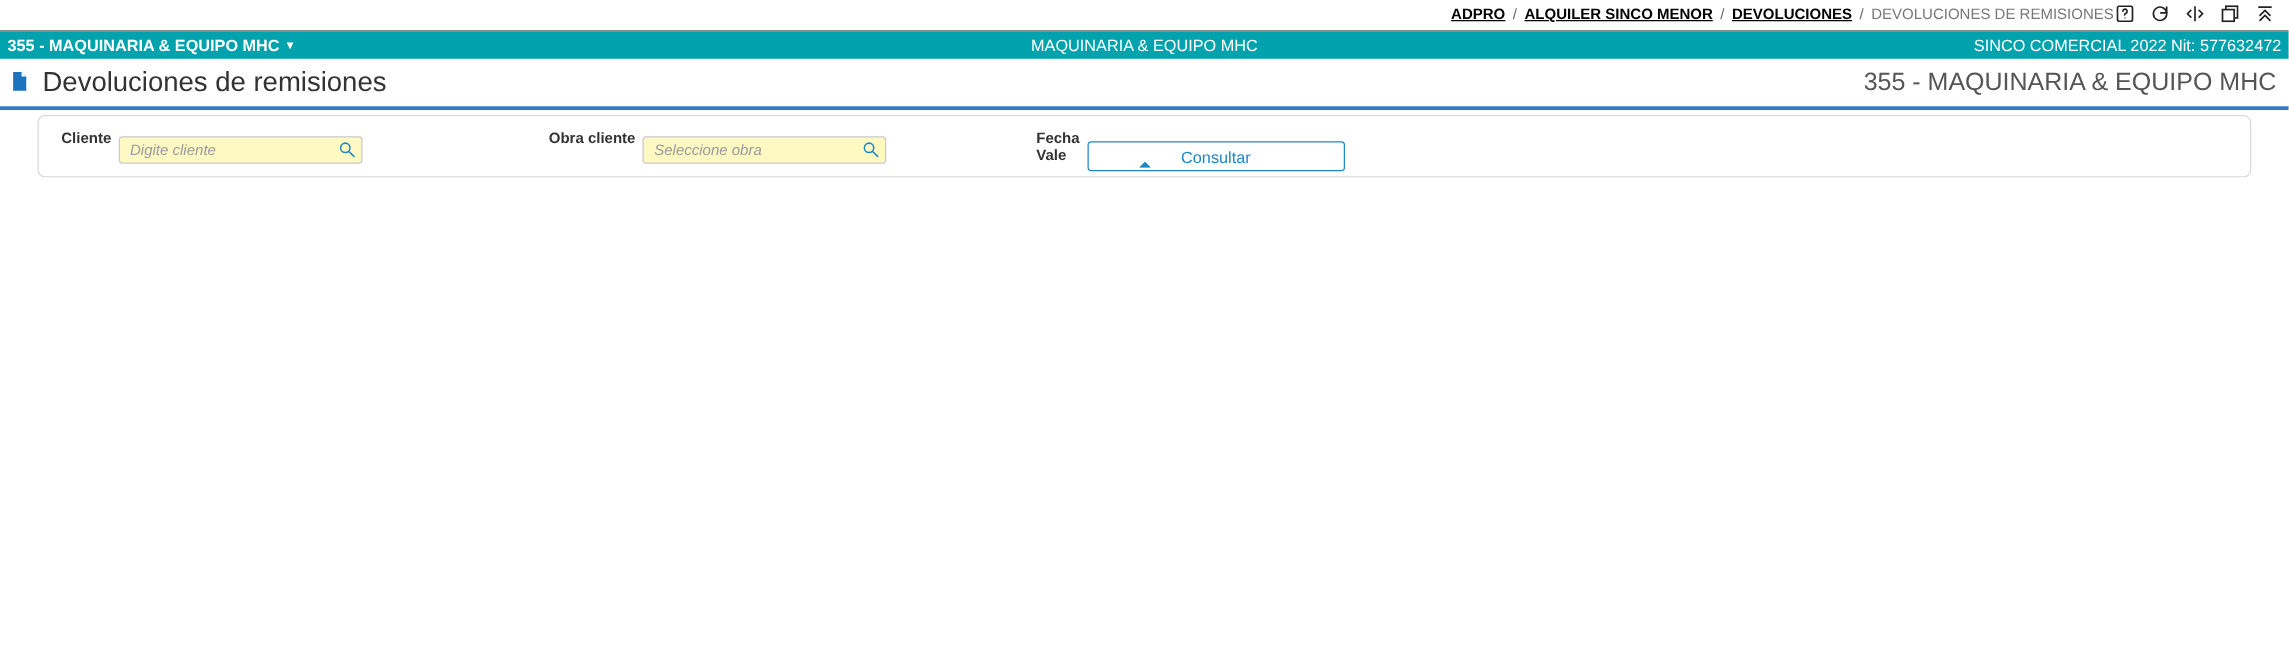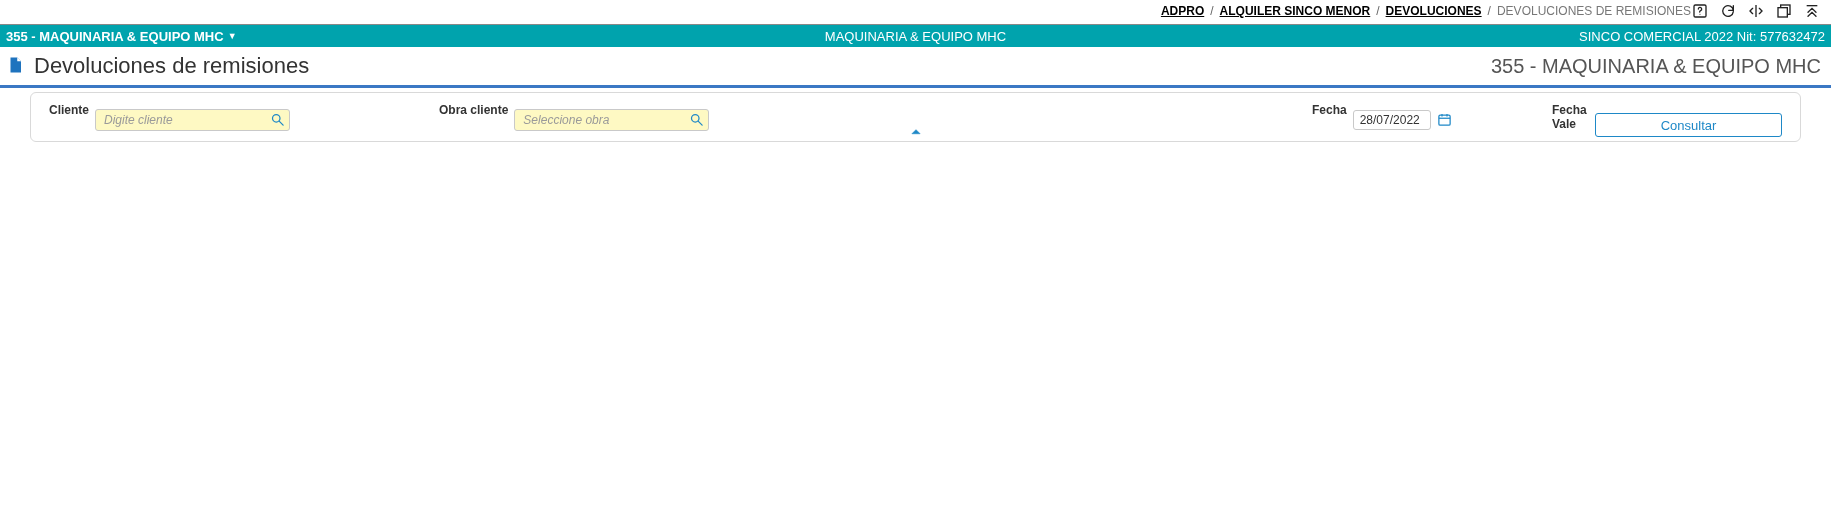--- a/index.html
+++ b/index.html
@@ -45,21 +45,21 @@
   .input-shell input::placeholder { color: #9a9a9a; font-style: italic; }
   .input-shell .sicon { position: absolute; right: 4px; top: 50%; transform: translateY(-50%); width: 16px; height: 16px; cursor: pointer; }
   .input-shell .sicon svg { width: 15px; height: 15px; stroke: #1e88c7; fill: none; stroke-width: 2; }
 
   .date-shell { display: inline-flex; align-items:center; }
   .date-shell input { width: 78px; height: 20px; border: 1px solid #c9c9c9; border-radius: 3px; padding: 1px 6px; font-size: 12px; color: #333; }
   .date-shell .cal { margin-left: 6px; width:16px; height:16px; cursor:pointer; }
   .date-shell .cal svg { width:15px; height:15px; stroke:#1e88c7; fill:none; stroke-width:2; }
 
   .consult-row { display:flex; justify-content:flex-end; margin-top:10px; }
-  .btn-consult { width: 187px; height: 24px; border:1px solid #1e88c7; background:#fff; color:#1e88c7; border-radius:3px; font-size:13px; cursor:pointer; }
+  .btn-consult { width: 206px; height: 24px; border:1px solid #1e88c7; background:#fff; color:#1e88c7; border-radius:3px; font-size:13px; cursor:pointer; }
 
   .collapse-caret { position:absolute; bottom:2px; left:50%; transform:translateX(-50%); cursor:pointer; color:#1e88c7; height: 14px; }
   .collapse-caret svg { width:14px; height:14px; stroke:#1e88c7; fill:#1e88c7; }
 </style>
 </head>
 <body>
 
 <div class="top-row">
   <div class="breadcrumbs">
     <a>ADPRO</a>
@@ -151,34 +151,20 @@
         <input type="text" placeholder="Seleccione obra" style="">
         <span class="sicon">
           <svg viewBox="0 0 24 24">
               <circle cx="10" cy="10" r="6"></circle>
               <line x1="15" y1="15" x2="21" y2="21" stroke-linecap="round"></line>
             </svg>
         </span>
       </div>
     </div>
 
-    <div class="field f-fecha">
-      <label>Fecha</label>
-      <div class="date-shell">
-        <input type="text" value="28/07/2022" style="">
-        <span class="cal">
-          <svg viewBox="0 0 24 24">
-              <rect x="3" y="5" width="18" height="16" rx="2"></rect>
-              <line x1="3" y1="10" x2="21" y2="10"></line>
-              <line x1="8" y1="3" x2="8" y2="7"></line>
-              <line x1="16" y1="3" x2="16" y2="7"></line>
-            </svg>
-        </span>
-      </div>
-    </div>
 
     <div class="field f-fechavale">
       <label>Fecha Vale</label>
       <div class="consult-row">
         <button class="btn-consult">Consultar</button>
       </div>
     </div>
   </div>
 
   <span class="collapse-caret">

